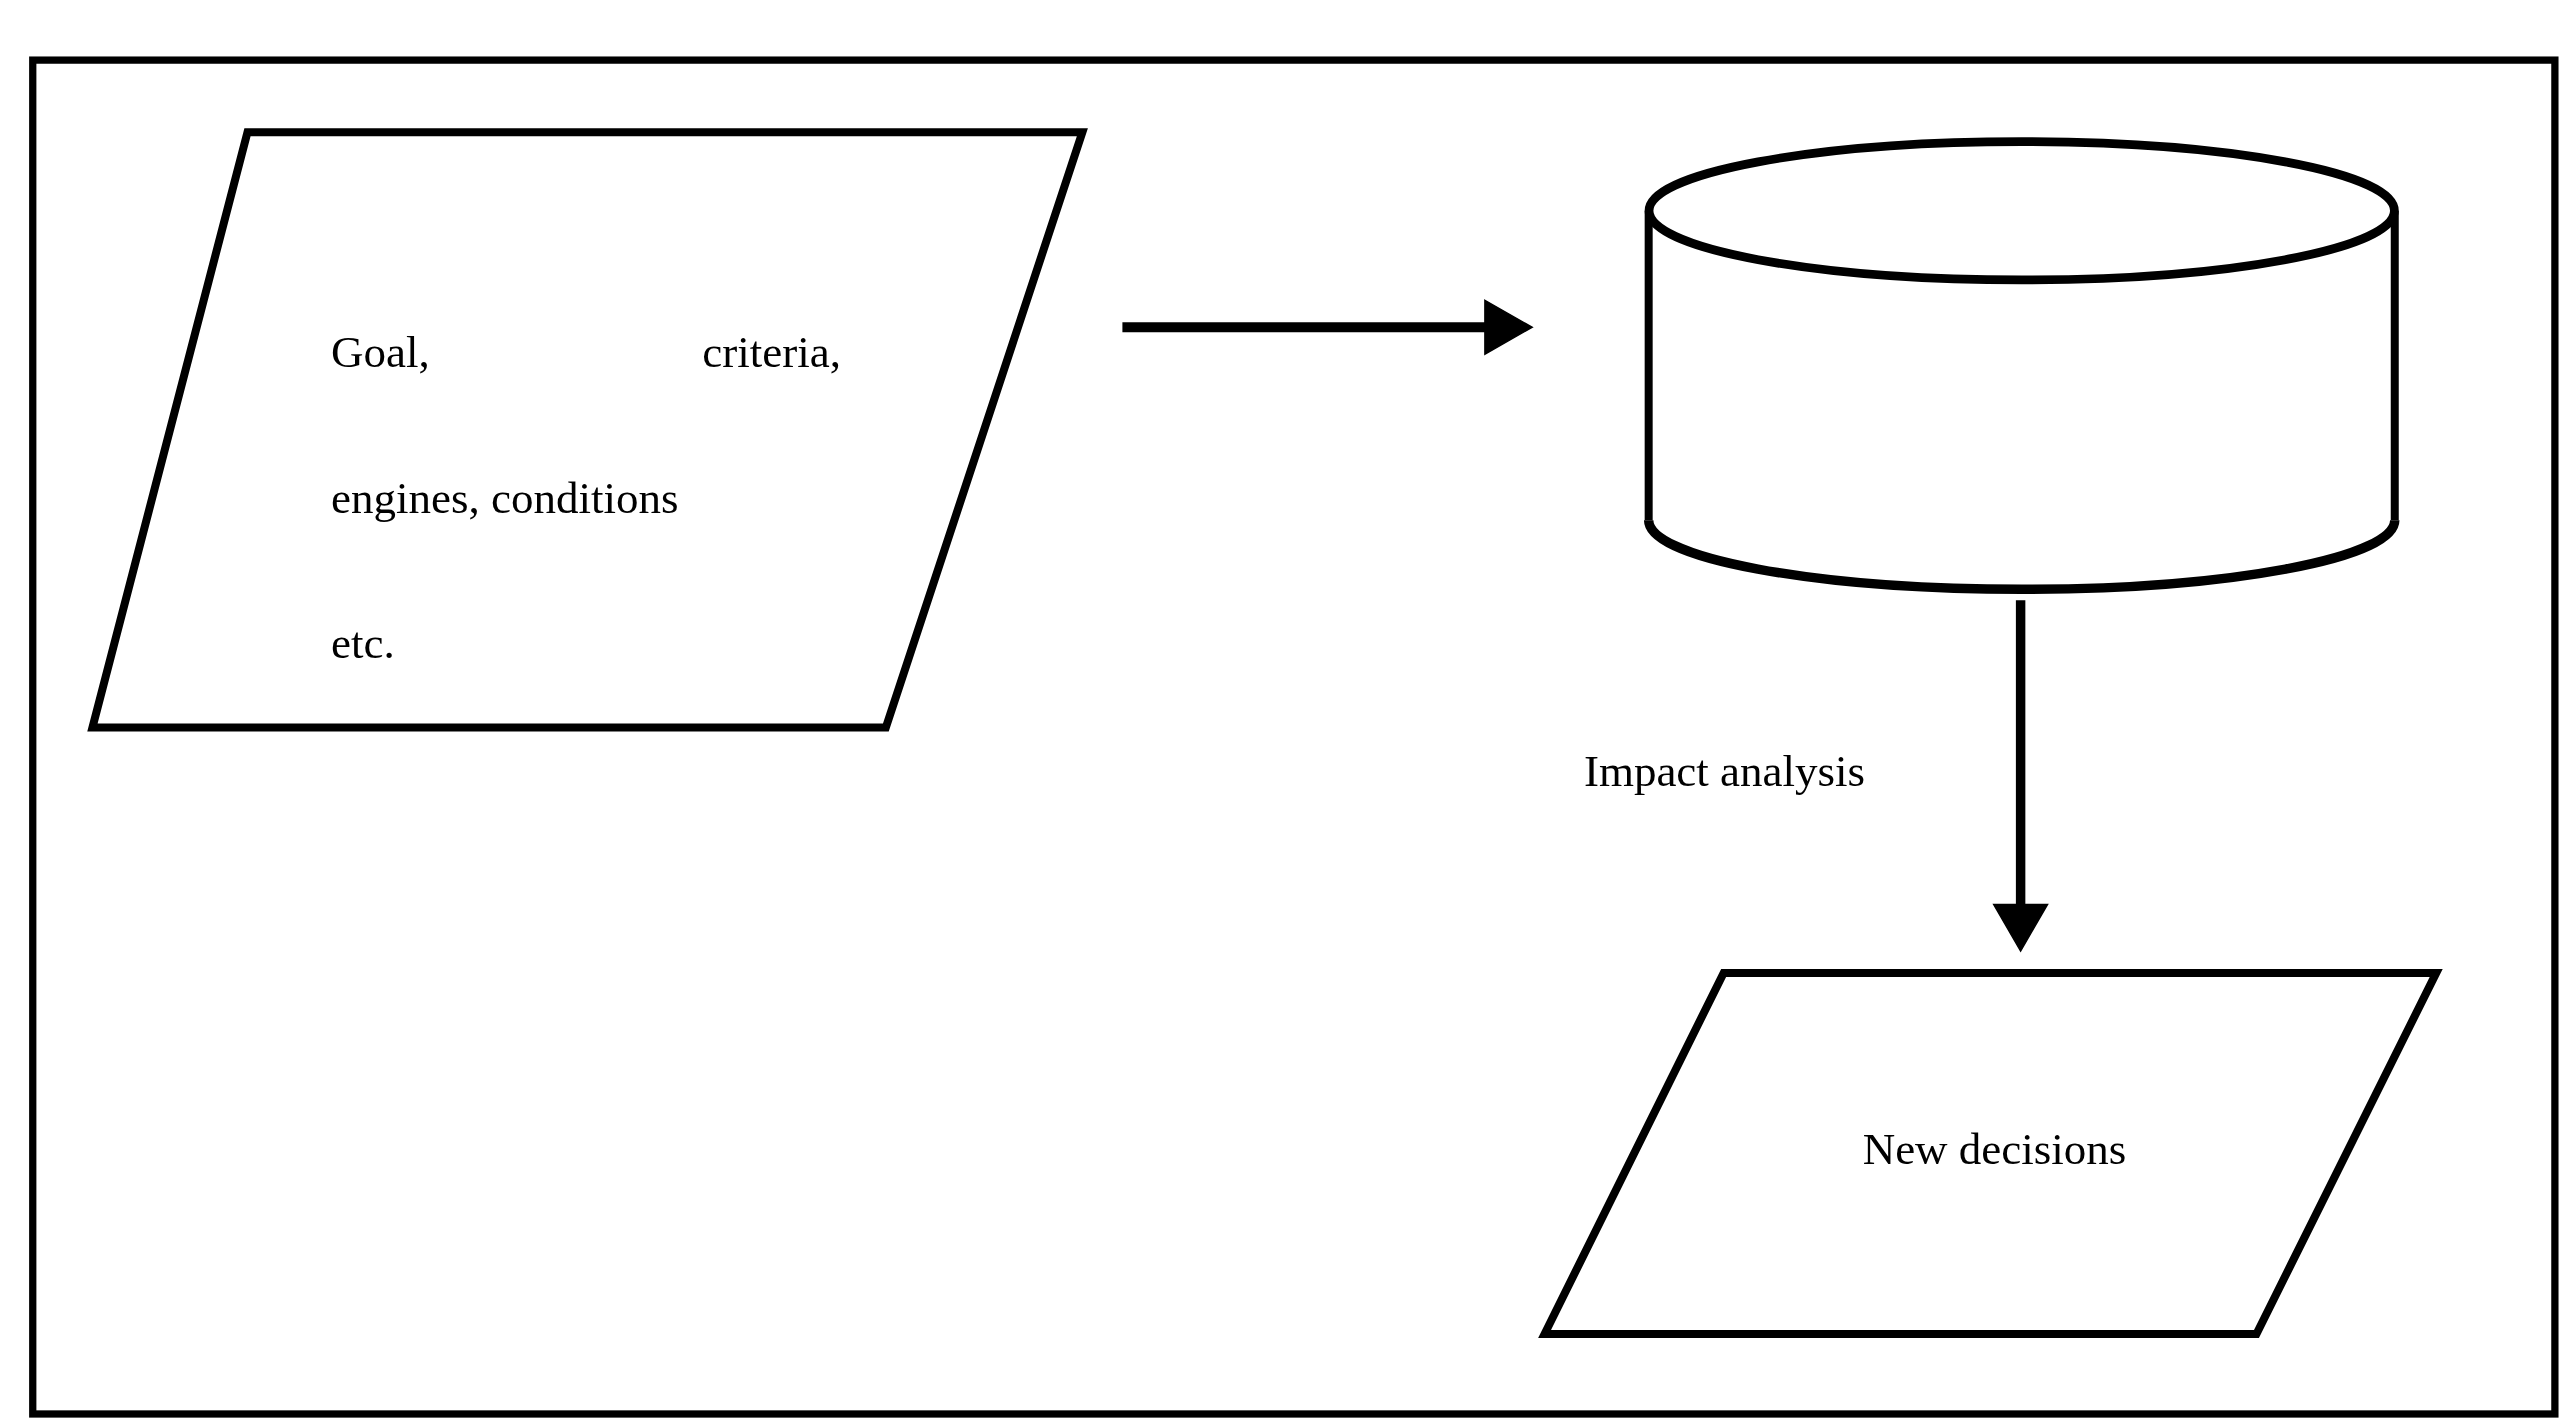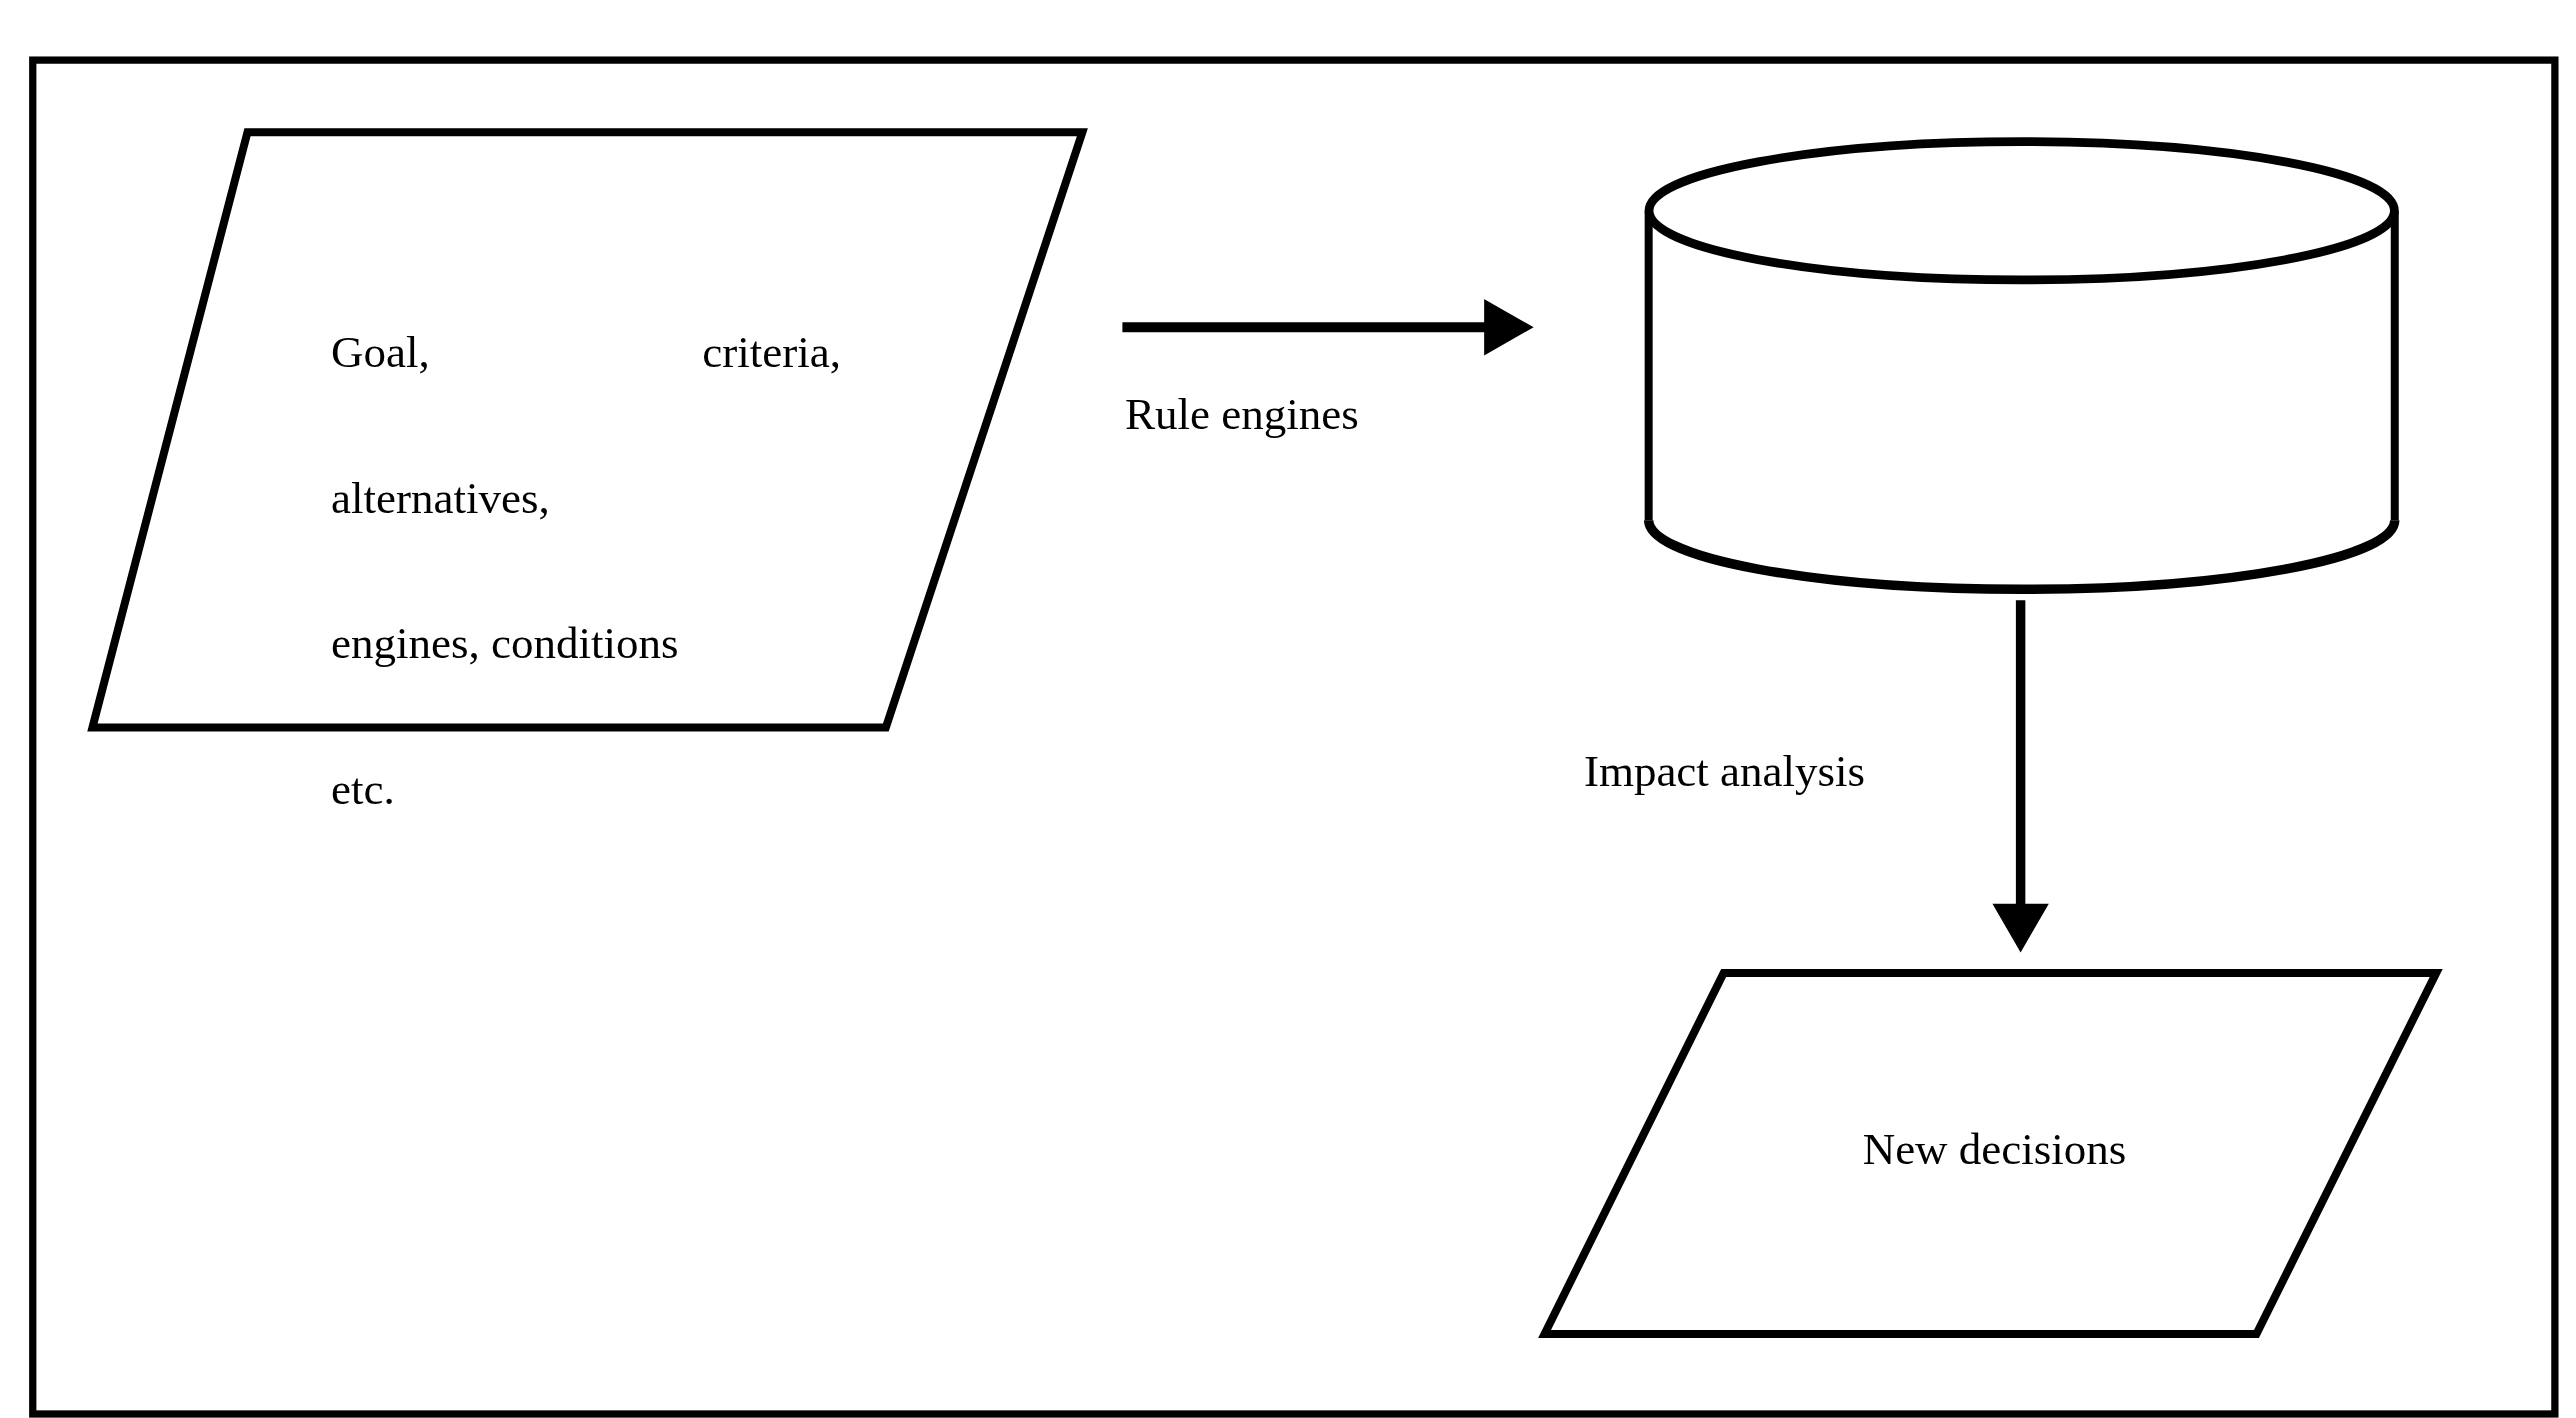--- a/index.html
+++ b/index.html
@@ -102,26 +102,24 @@
     <g>
       <line x1="2776" y1="790" x2="2776" y2="1225" stroke="#000000" stroke-width="13"></line>
       <polygon points="2739,1208 2813,1208 2776,1272" fill="#000000" stroke="#000000" stroke-width="2"></polygon>
     </g>
 
     <polygon points="2368,1302 3347,1302 3100,1798 2122,1798" fill="#ffffff" stroke="#000000" stroke-width="11" stroke-linejoin="miter"></polygon>
   </svg>
 
   <div class="label" id="source-box-text">
     <span class="justified">Goal,          criteria,</span>
-    <span>alternatives,</span>
     <span>engines, conditions</span>
     <span>etc.</span>
   </div>
 
 
-  <div class="label" id="rule-engines-label">Rule engines</div>
 
   <div class="label" id="impact-analysis-label">Impact analysis</div>
 
   <div class="label" id="new-decisions-label">New decisions</div>
 
 </div>
 
 
 </body></html>

